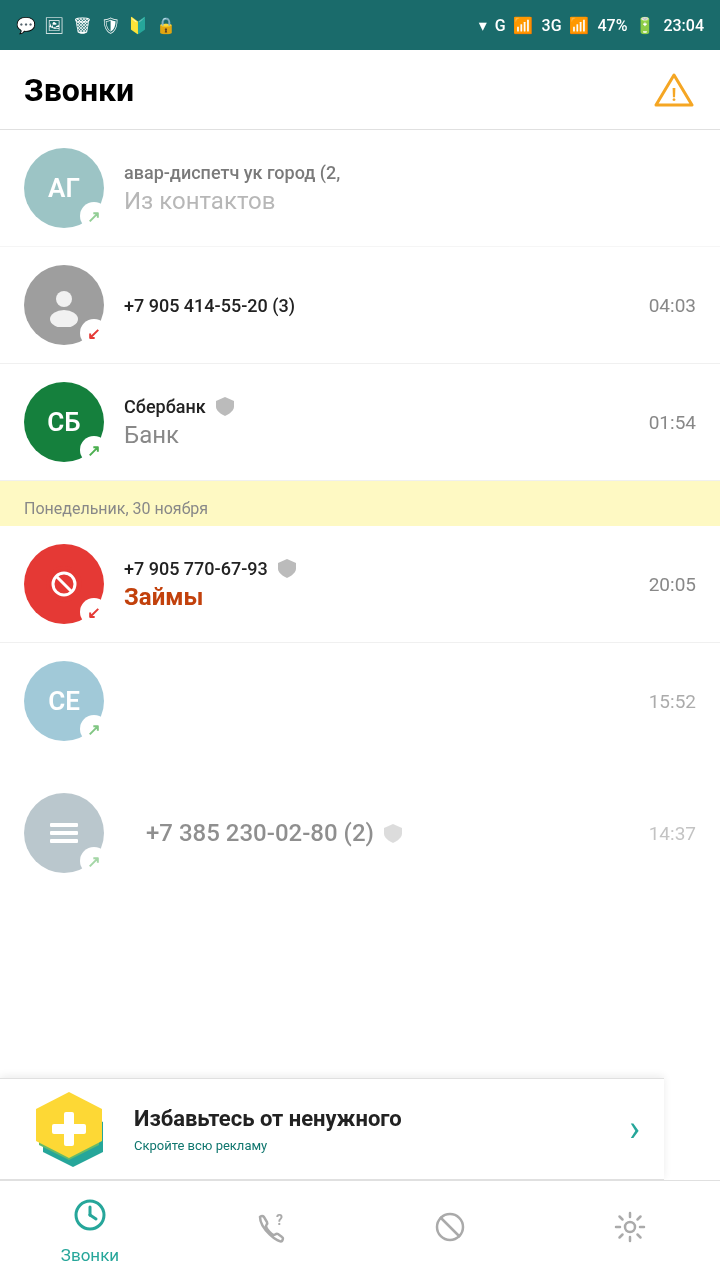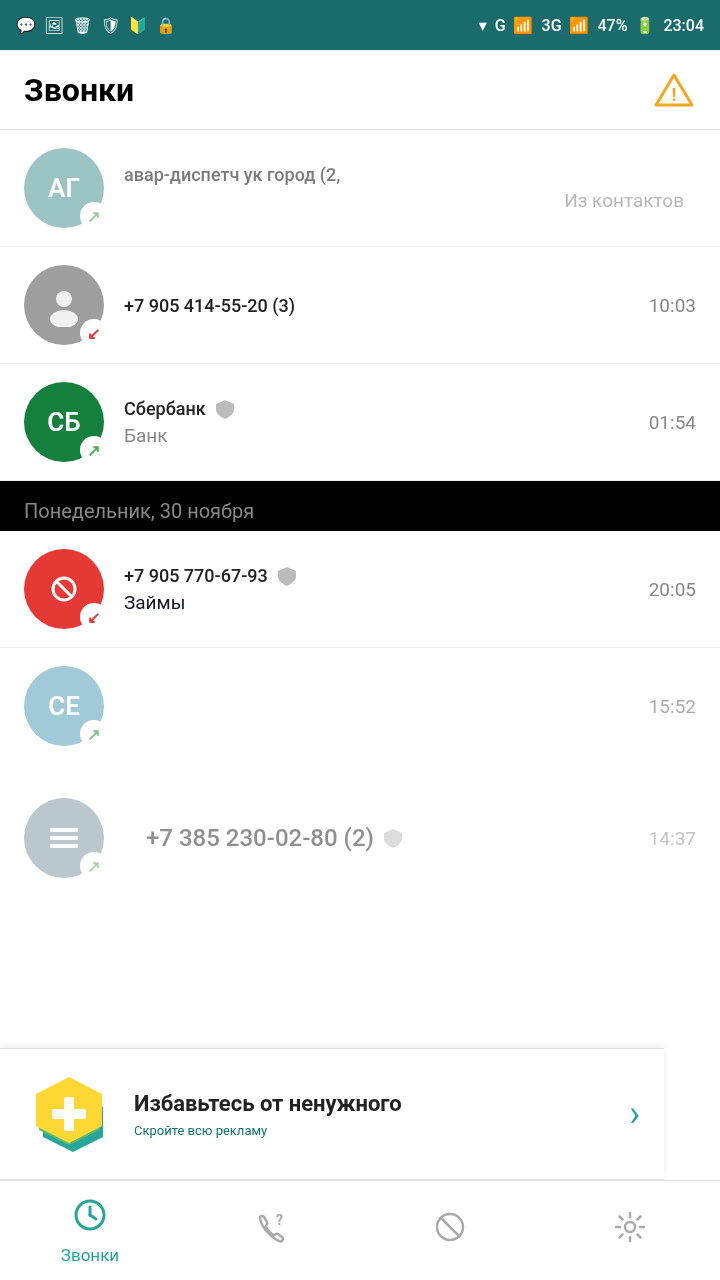--- a/index.html
+++ b/index.html
@@ -118,37 +118,37 @@
     }
     .call-name {
       font-size: 18px;
       font-weight: 500;
       color: #222;
       display: flex;
       align-items: center;
       gap: 8px;
     }
     .call-sub {
-      font-size: 19px;
+      font-size: 24px;
       color: #888;
       margin-top: 4px;
     }
 
     .call-time {
       font-size: 19px;
       color: #888;
       margin-left: 12px;
       flex-shrink: 0;
     }
 
     .section-header {
       padding: 18px 24px 8px 24px;
-      font-size: 20px;
+      font-size: 16px;
       color: #888;
-      background: #000000;
+      background: #fef9c3;
     }
 
     
     .blocked-icon {
       width: 36px;
       height: 36px;
       border: 3px solid #e53935;
       border-radius: 50%;
       display: flex;
       align-items: center;
@@ -161,21 +161,21 @@
     .ad-banner {
       position: fixed;
       bottom: 100px;
       left: 0;
       width: 664px;
       background: #fff;
       border-top: 1px solid #e0e0e0;
       border-bottom: 1px solid #e0e0e0;
       display: flex;
       align-items: center;
-      padding: 20px 24px;
+      padding: 5px 24px;
       z-index: 10;
       box-shadow: 0 -2px 8px rgba(0,0,0,0.08);
     }
     .ad-logo {
       width: 90px;
       height: 90px;
       flex-shrink: 0;
       margin-right: 20px;
       position: relative;
     }
@@ -242,21 +242,21 @@
       height: 22px;
       display: inline-flex;
       align-items: center;
       justify-content: center;
     }
 
     
     .ce-avatar { background: #7ab3c8; }
 
     
-    .truncated { opacity: 0.6; text-align: right; }
+    .truncated { opacity: 0.6; }
   </style>
 </head>
 <body>
 
 <div class="status-bar">
   <div class="status-icons">
 
     <span class="status-icon">💬</span>
 
     <span class="status-icon">🖼</span>
@@ -313,21 +313,21 @@
         <circle cx="22" cy="16" r="8" fill="#fff" opacity="0.85"></circle>
         <ellipse cx="22" cy="36" rx="14" ry="9" fill="#fff" opacity="0.85"></ellipse>
       </svg>
       <span class="avatar-call-icon">
         <span class="arrow-in-missed" style="font-size:16px;">↙</span>
       </span>
     </div>
     <div class="call-info">
       <div class="call-name">+7 905 414-55-20 (3)</div>
     </div>
-    <div class="call-time">10:03</div>
+    <div class="call-time">04:03</div>
   </div>
 
   <div class="call-item">
     <div class="avatar blue">
       СБ
       <span class="avatar-call-icon">
         <span class="arrow-out" style="font-size:16px;">↗</span>
       </span>
     </div>
     <div class="call-info">
@@ -360,21 +360,21 @@
     </div>
     <div class="call-info">
       <div class="call-name">
         +7 905 770-67-93
         <span class="shield-icon">
           <svg width="22" height="22" viewBox="0 0 22 22">
             <path d="M11 2 L20 6 L20 12 C20 17 11 21 11 21 C11 21 2 17 2 12 L2 6 Z" fill="#bbb"></path>
           </svg>
         </span>
       </div>
-      <div class="call-sub red-text" style="color:#0f172a;font-weight:400;">Займы</div>
+      <div class="call-sub red-text" style="color:#c2410c;font-weight:700;">Займы</div>
     </div>
     <div class="call-time">20:05</div>
   </div>
 
   <div class="call-item partial-item" style="border-bottom:none;">
     <div class="avatar ce-avatar" style="background:#7ab3c8;">
       CE
       <span class="avatar-call-icon">
         <span class="arrow-out" style="font-size:16px; color:#4caf50;">↗</span>
       </span>

